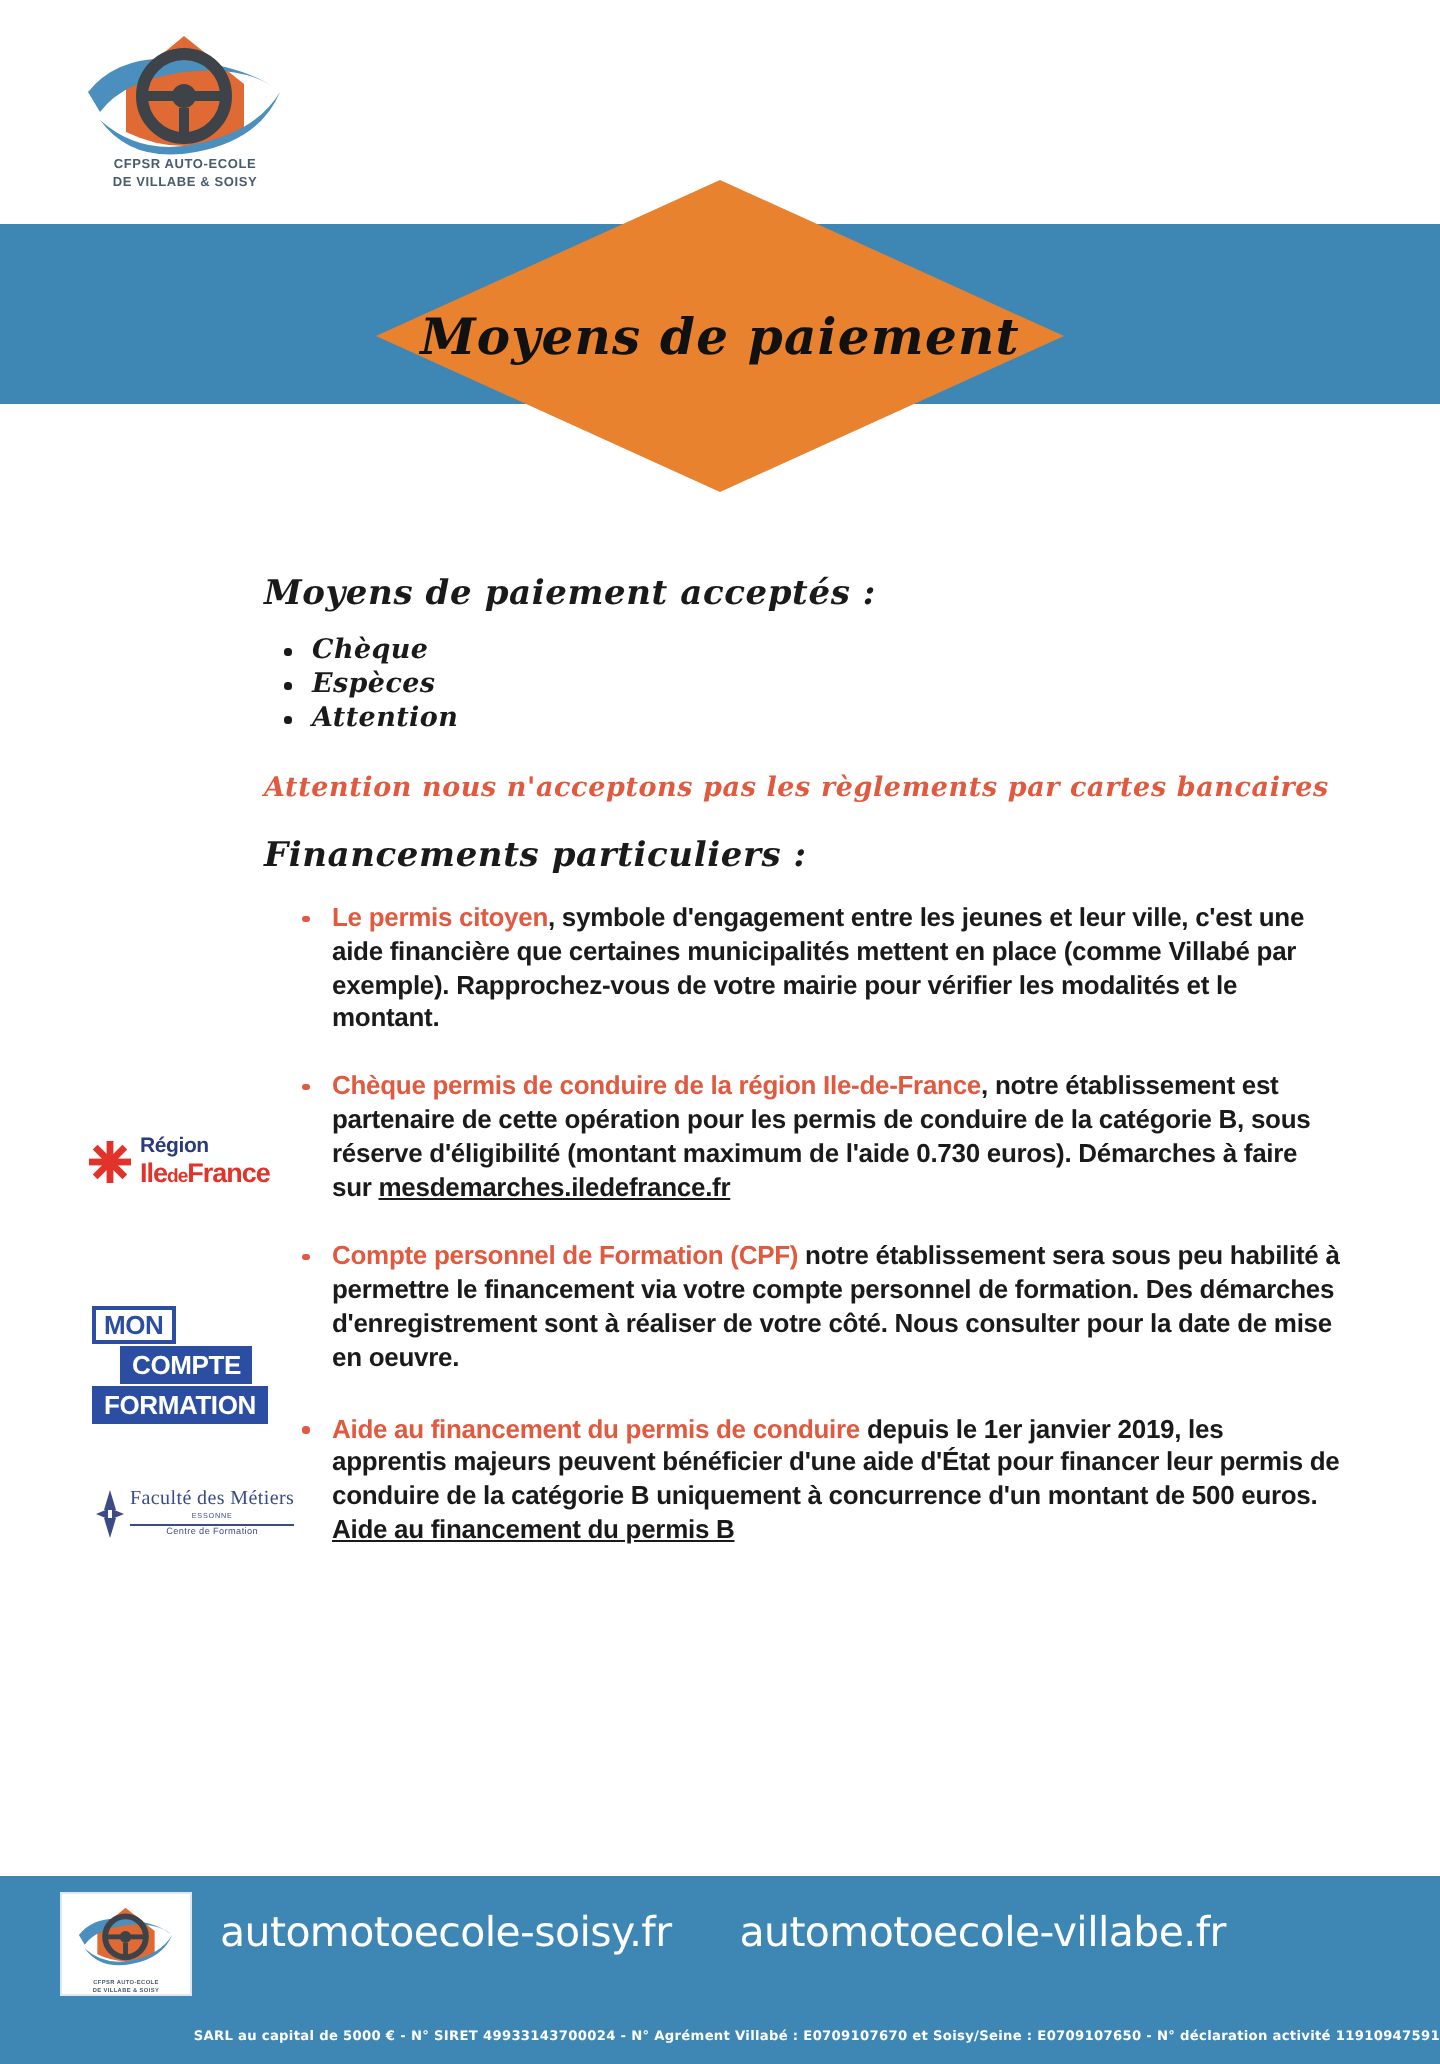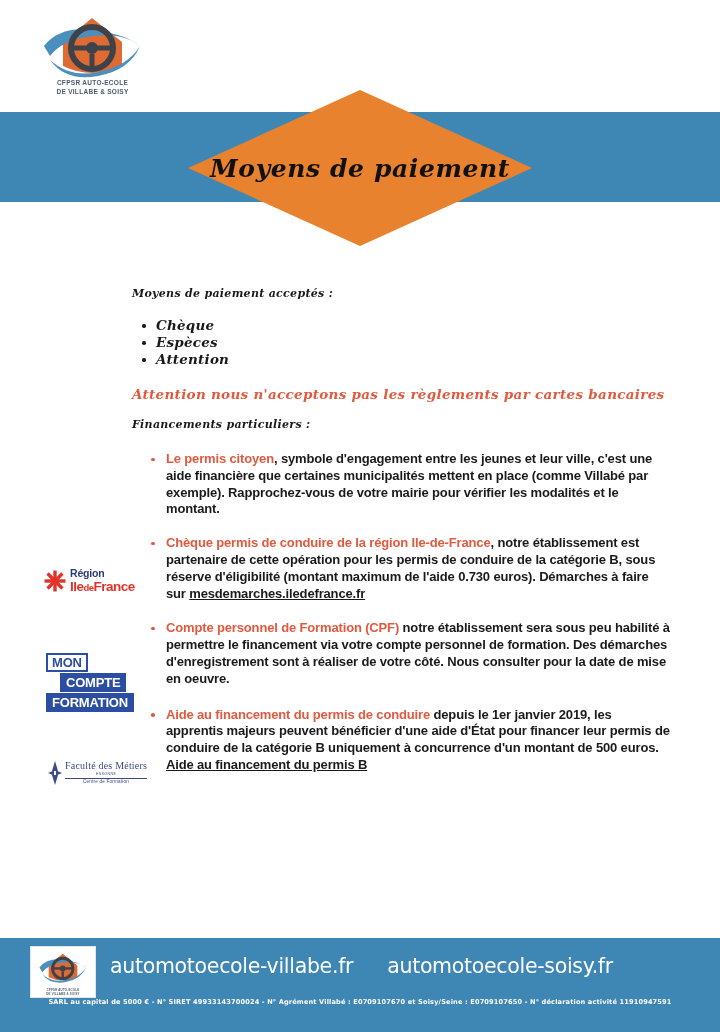--- a/index.html
+++ b/index.html
@@ -102,21 +102,21 @@
     position: absolute;
     left: 0;
     top: 255px;
     width: 720px;
   }
 
   .script-head {
     font-family: "DejaVu Serif", serif;
     font-weight: bold;
     font-style: italic;
-    font-size: 11px;
+    font-size: 17px;
     color: #1a1a1a;
     letter-spacing: 0.3px;
   }
   .script-head.warn {
     color: #e1593f;
     font-size: 13.5px;
   }
 
   .h-accepted {
     position: absolute;
@@ -272,21 +272,21 @@
     color: #ffffff;
     border: 2px solid #2b4ea2;
     margin-left: 0;
     margin-top: 1px;
   }
   .cpf-stack { display: flex; flex-direction: column; align-items: flex-start; }
 
   
   .logo-fdm {
     left: 48px;
-    top: 760px;
+    top: 744px;
     width: 104px;
     height: 34px;
   }
   .fdm-inner { display: flex; align-items: center; gap: 3px; }
   .fdm-words { line-height: 1.05; }
   .fdm-name {
     font-family: "Liberation Serif", serif;
     font-size: 10px;
     color: #3c4b86;
     letter-spacing: 0.2px;
@@ -354,23 +354,23 @@
   .site-link {
     font-family: "DejaVu Sans", sans-serif;
     font-size: 20.5px;
     color: #ffffff;
     letter-spacing: -0.3px;
     font-weight: 400;
   }
   .footer-legal {
     position: absolute;
     left: 0;
-    top: 60px;
+    top: 76px;
     width: 720px;
-    text-align: center;
+    text-align: right;
     font-family: "DejaVu Sans", sans-serif;
     font-size: 6.6px;
     color: #ffffff;
     letter-spacing: 0.15px;
     font-weight: bold;
   }
 </style>
 </head>
 <body>
 
@@ -502,20 +502,20 @@
         <rect x="67" y="37.5" width="16" height="5" fill="#3d4349"></rect>
         <rect x="59.5" y="46" width="5" height="16" fill="#3d4349"></rect>
       </svg>
       <div class="fl-caption">
         <div>CFPSR AUTO-ECOLE</div>
         <div>DE VILLABE &amp; SOISY</div>
       </div>
     </div>
 
     <div class="footer-sites">
+      <span class="site-link">automotoecole-soisy.fr</span>
       <span class="site-link">automotoecole-villabe.fr</span>
-      <span class="site-link">automotoecole-soisy.fr</span>
     </div>
 
     <div class="footer-legal">SARL au capital de 5000 € - N° SIRET 49933143700024 - N° Agrément Villabé : E0709107670 et Soisy/Seine : E0709107650 - N° déclaration activité 11910947591</div>
   </div>
 
 </div>
 
 </body></html>

